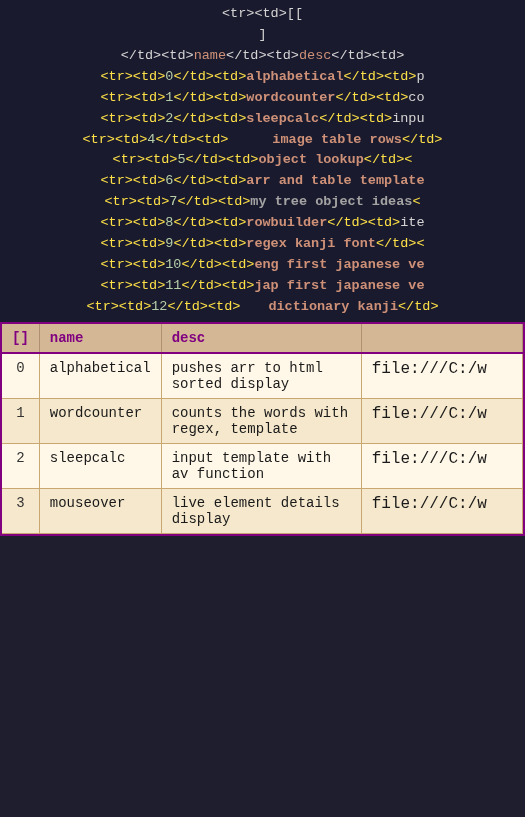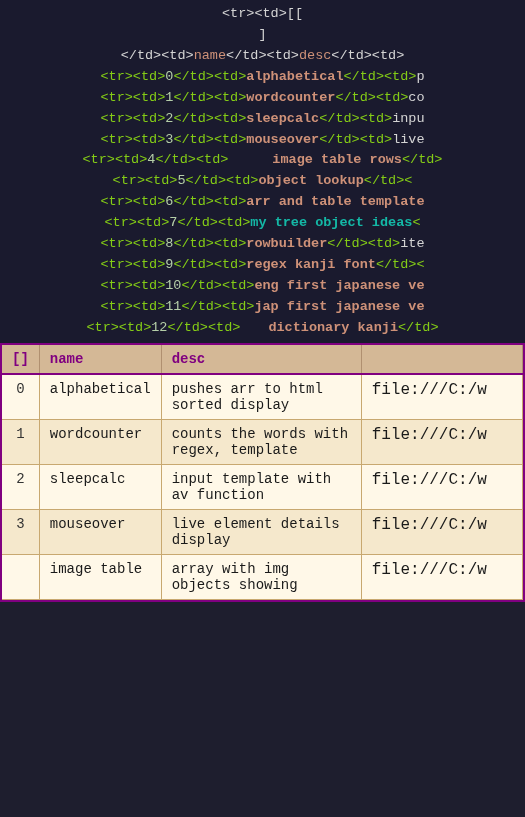--- a/index.html
+++ b/index.html
@@ -28,21 +28,21 @@
       border-bottom: 2px solid #800080;
       text-align: center;
     }
 
     .code-line {
       white-space: pre;
       display: block;
     }
 
     .code-line .tag {
-      color: #84cc16;
+      color: #fde047;
     }
 
     .code-line .num {
       color: #b5cea8;
     }
 
     
     .table-section {
       background: #fff8e8;
       border: 2px solid #800080;
@@ -120,25 +120,24 @@
     }
   </style>
 </head>
 <body>
 
 <div class="code-section">
   <span class="code-line">&lt;tr&gt;&lt;td&gt;[[</span><span style="display:inline; color:#d4d4d4;">]</span><span style="display:block; white-space:pre; color:#d4d4d4;">&lt;/td&gt;&lt;td&gt;<span style="color:#ce9178;">name</span>&lt;/td&gt;&lt;td&gt;<span style="color:#ce9178;">desc</span>&lt;/td&gt;&lt;td&gt;</span>
   <div class="code-line"><span class="tag">&lt;tr&gt;&lt;td&gt;</span><span class="num">0</span><span class="tag">&lt;/td&gt;&lt;td&gt;</span><span style="color:#ce9178; font-weight:bold;">alphabetical</span><span class="tag">&lt;/td&gt;&lt;td&gt;</span>p</div>
   <div class="code-line"><span class="tag">&lt;tr&gt;&lt;td&gt;</span><span class="num">1</span><span class="tag">&lt;/td&gt;&lt;td&gt;</span><span style="color:#ce9178; font-weight:bold;">wordcounter</span><span class="tag">&lt;/td&gt;&lt;td&gt;</span>co</div>
   <div class="code-line"><span class="tag">&lt;tr&gt;&lt;td&gt;</span><span class="num">2</span><span class="tag">&lt;/td&gt;&lt;td&gt;</span><span style="color:#ce9178; font-weight:bold;">sleepcalc</span><span class="tag">&lt;/td&gt;&lt;td&gt;</span>inpu</div>
-  <div class="code-line"><span class="tag">&lt;tr&gt;&lt;td&gt;</span><span class="num">3</span><span class="tag">&lt;/td&gt;&lt;td&gt;</span><span style="color:#ce9178; font-weight:bold;">mouseover</span><span class="tag">&lt;/td&gt;&lt;td&gt;</span>live</div>
   <div class="code-line"><span class="tag">&lt;tr&gt;&lt;td&gt;</span><span class="num">4</span><span class="tag">&lt;/td&gt;&lt;td&gt;</span><span style="color:#ce9178; font-weight:bold;margin-left:44px;">image table rows</span><span class="tag">&lt;/td&gt;</span></div>
   <div class="code-line"><span class="tag">&lt;tr&gt;&lt;td&gt;</span><span class="num">5</span><span class="tag">&lt;/td&gt;&lt;td&gt;</span><span style="color:#ce9178; font-weight:bold;">object lookup</span><span class="tag">&lt;/td&gt;&lt;</span></div>
   <div class="code-line"><span class="tag">&lt;tr&gt;&lt;td&gt;</span><span class="num">6</span><span class="tag">&lt;/td&gt;&lt;td&gt;</span><span style="color:#ce9178; font-weight:bold;">arr and table template</span></div>
-  <div class="code-line"><span class="tag">&lt;tr&gt;&lt;td&gt;</span><span class="num">7</span><span class="tag">&lt;/td&gt;&lt;td&gt;</span><span style="color:#14b8a6; font-weight:bold;">my tree object ideas</span><span class="tag">&lt;</span></div>
+  <div class="code-line"><span class="tag">&lt;tr&gt;&lt;td&gt;</span><span class="num">7</span><span class="tag">&lt;/td&gt;&lt;td&gt;</span><span style="color:#a3a3a3; font-weight:bold;">my tree object ideas</span><span class="tag">&lt;</span></div>
   <div class="code-line"><span class="tag">&lt;tr&gt;&lt;td&gt;</span><span class="num">8</span><span class="tag">&lt;/td&gt;&lt;td&gt;</span><span style="color:#ce9178; font-weight:bold;margin-top:15px;">rowbuilder</span><span class="tag">&lt;/td&gt;&lt;td&gt;</span>ite</div>
   <div class="code-line"><span class="tag">&lt;tr&gt;&lt;td&gt;</span><span class="num">9</span><span class="tag">&lt;/td&gt;&lt;td&gt;</span><span style="color:#ce9178; font-weight:bold;">regex kanji font</span><span class="tag">&lt;/td&gt;&lt;</span></div>
   <div class="code-line"><span class="tag">&lt;tr&gt;&lt;td&gt;</span><span class="num">10</span><span class="tag">&lt;/td&gt;&lt;td&gt;</span><span style="color:#ce9178; font-weight:bold;">eng first japanese ve</span></div>
   <div class="code-line"><span class="tag">&lt;tr&gt;&lt;td&gt;</span><span class="num">11</span><span class="tag">&lt;/td&gt;&lt;td&gt;</span><span style="color:#ce9178; font-weight:bold;">jap first japanese ve</span></div>
   <div class="code-line"><span class="tag">&lt;tr&gt;&lt;td&gt;</span><span class="num">12</span><span class="tag">&lt;/td&gt;&lt;td&gt;</span><span style="color:#ce9178; font-weight:bold;margin-left:28px;">dictionary kanji</span><span class="tag">&lt;/td&gt;</span></div>
 </div>
 
 <div class="table-section">
   <table class="data-table">
     <thead>
@@ -173,21 +172,15 @@
         <td class="name-col">sleepcalc</td>
         <td class="desc-col">input template with av function</td>
         <td class="link-col">file:///C:/w</td>
       </tr>
       <tr>
         <td>3</td>
         <td class="name-col">mouseover</td>
         <td class="desc-col">live element details display</td>
         <td class="link-col">file:///C:/w</td>
       </tr>
-      <tr>
-        <td></td>
-        <td class="name-col">image table</td>
-        <td class="desc-col">array with img objects showing</td>
-        <td class="link-col">file:///C:/w</td>
-      </tr>
     </tbody>
   </table>
 </div>
 
 </body></html>

